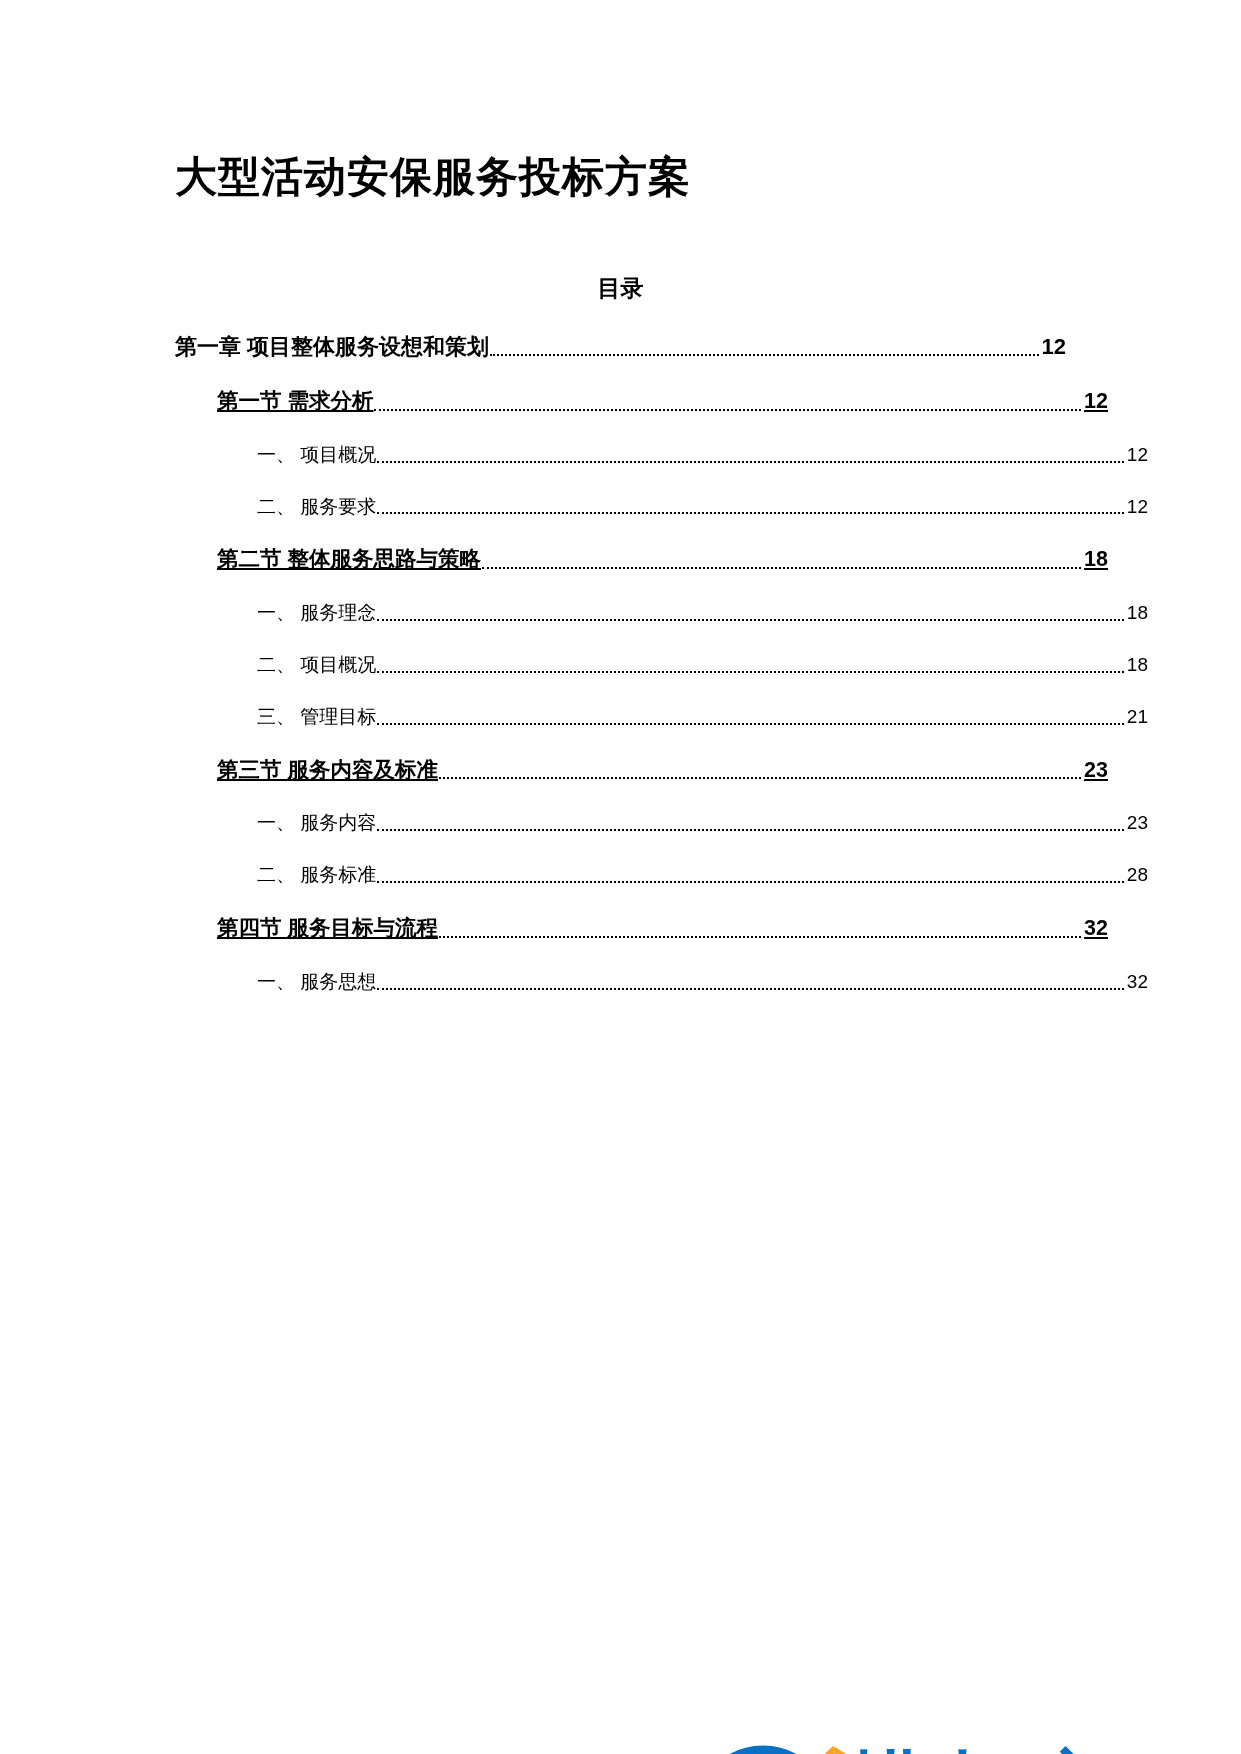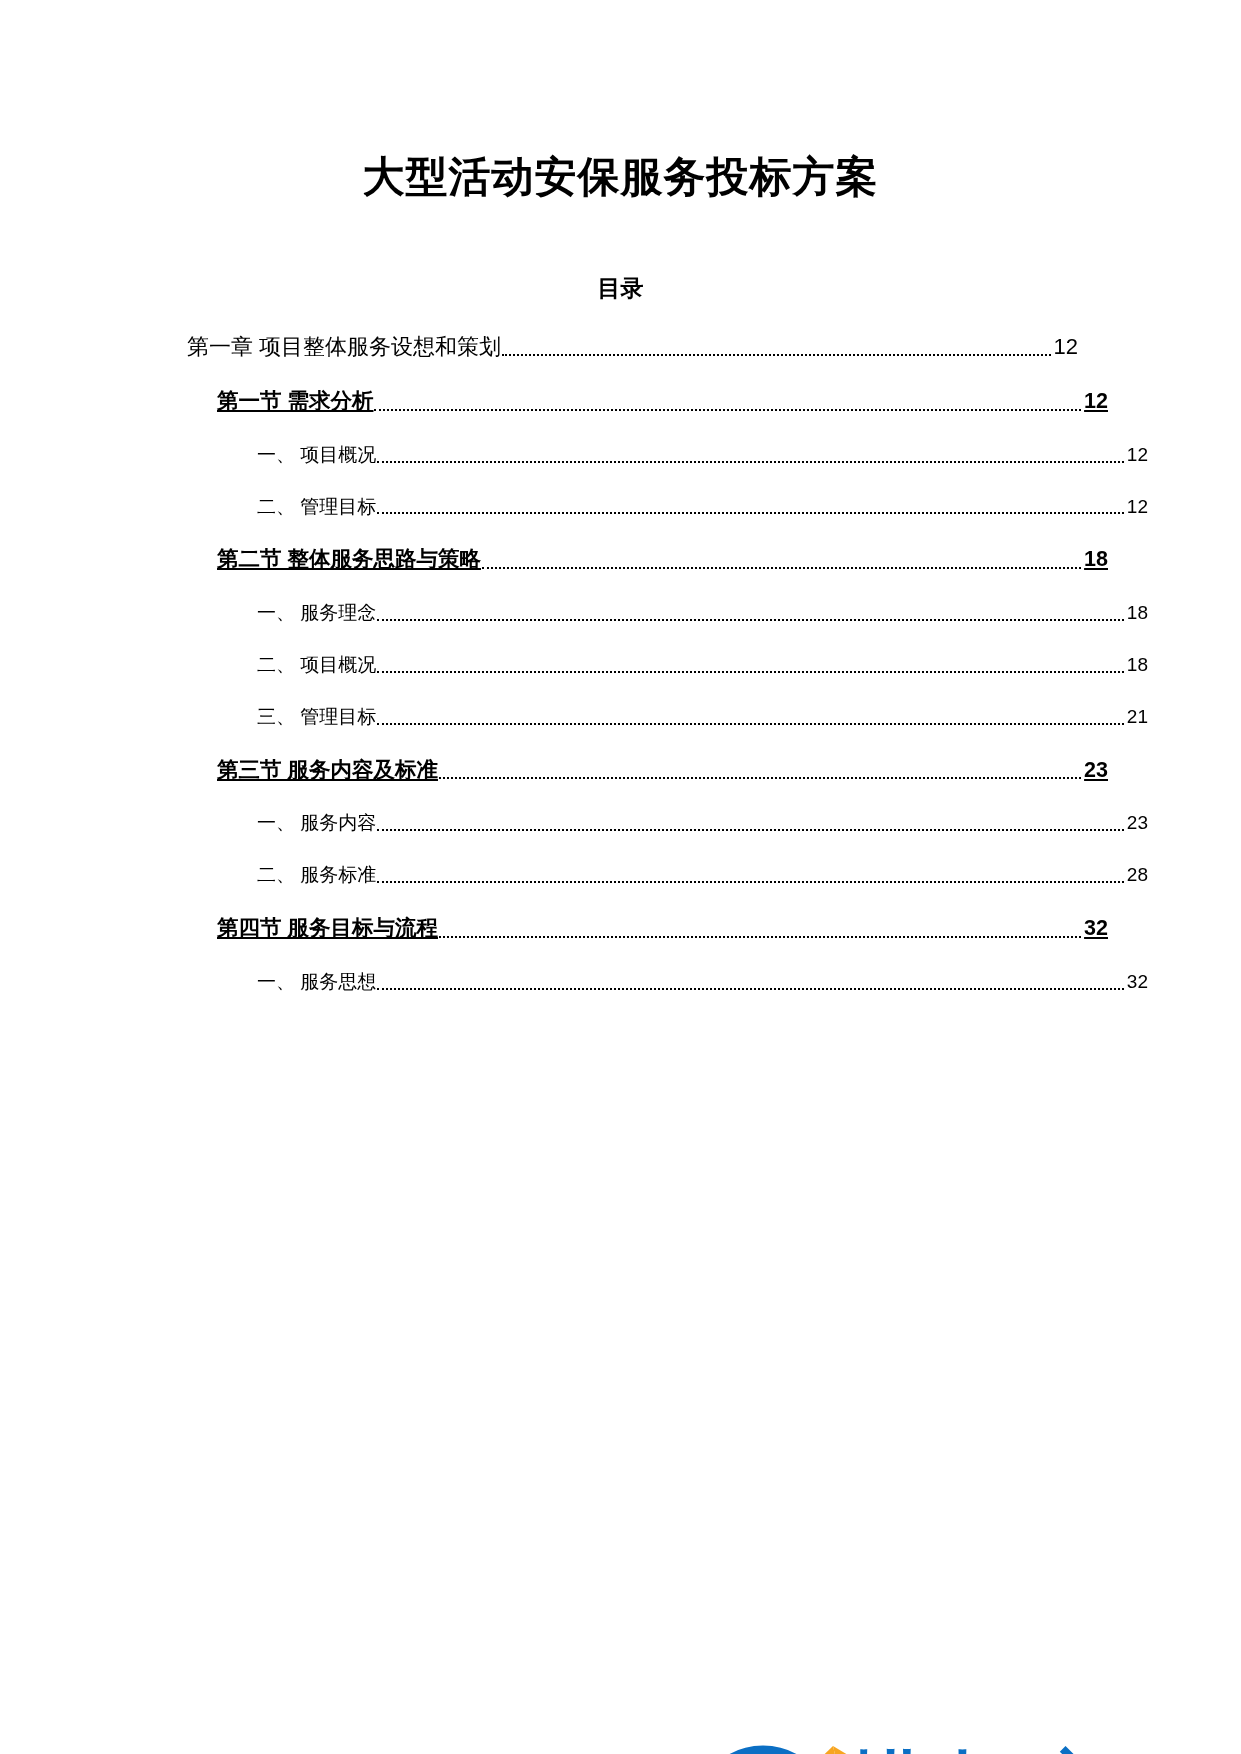--- a/index.html
+++ b/index.html
@@ -16,21 +16,20 @@
     overflow: hidden;
   }
   .page {
     position: relative;
     width: 1241px;
     height: 1754px;
     box-sizing: border-box;
     padding: 0 175px;
   }
   .doc-title {
-    text-align: center;
     font-size: 42px;
     font-weight: bold;
     letter-spacing: 1px;
     margin-top: 150px;
     margin-bottom: 0;
     line-height: 1.3;
   }
   .toc-heading {
     text-align: center;
     font-size: 23px;
@@ -61,23 +60,23 @@
     margin: 0 1px 4px 1px;
     border-bottom: 2px dotted #000;
     height: 1px;
     min-width: 10px;
   }
   .toc-entry .page-num {
     flex: 0 0 auto;
     padding-left: 2px;
   }
   .level-1 {
-    font-weight: normal;
+    font-weight: bold;
     font-size: 22px;
-    margin-left: 12px;
+    margin-left: 0;
   }
   .level-2 {
     font-weight: bold;
     font-size: 21.5px;
     margin-left: 42px;
     text-decoration: underline;
   }
   .level-3 {
     font-weight: normal;
     font-size: 19px;
@@ -130,21 +129,21 @@
         <span class="label">第一节 需求分析</span>
         <span class="leader"></span>
         <span class="page-num">12</span>
       </div>
       <div class="toc-entry level-3">
         <span class="label">一、 项目概况</span>
         <span class="leader"></span>
         <span class="page-num">12</span>
       </div>
       <div class="toc-entry level-3">
-        <span class="label">二、 管理目标</span>
+        <span class="label">二、 服务要求</span>
         <span class="leader"></span>
         <span class="page-num">12</span>
       </div>
       <div class="toc-entry level-2">
         <span class="label">第二节 整体服务思路与策略</span>
         <span class="leader"></span>
         <span class="page-num">18</span>
       </div>
       <div class="toc-entry level-3">
         <span class="label">一、 服务理念</span>

